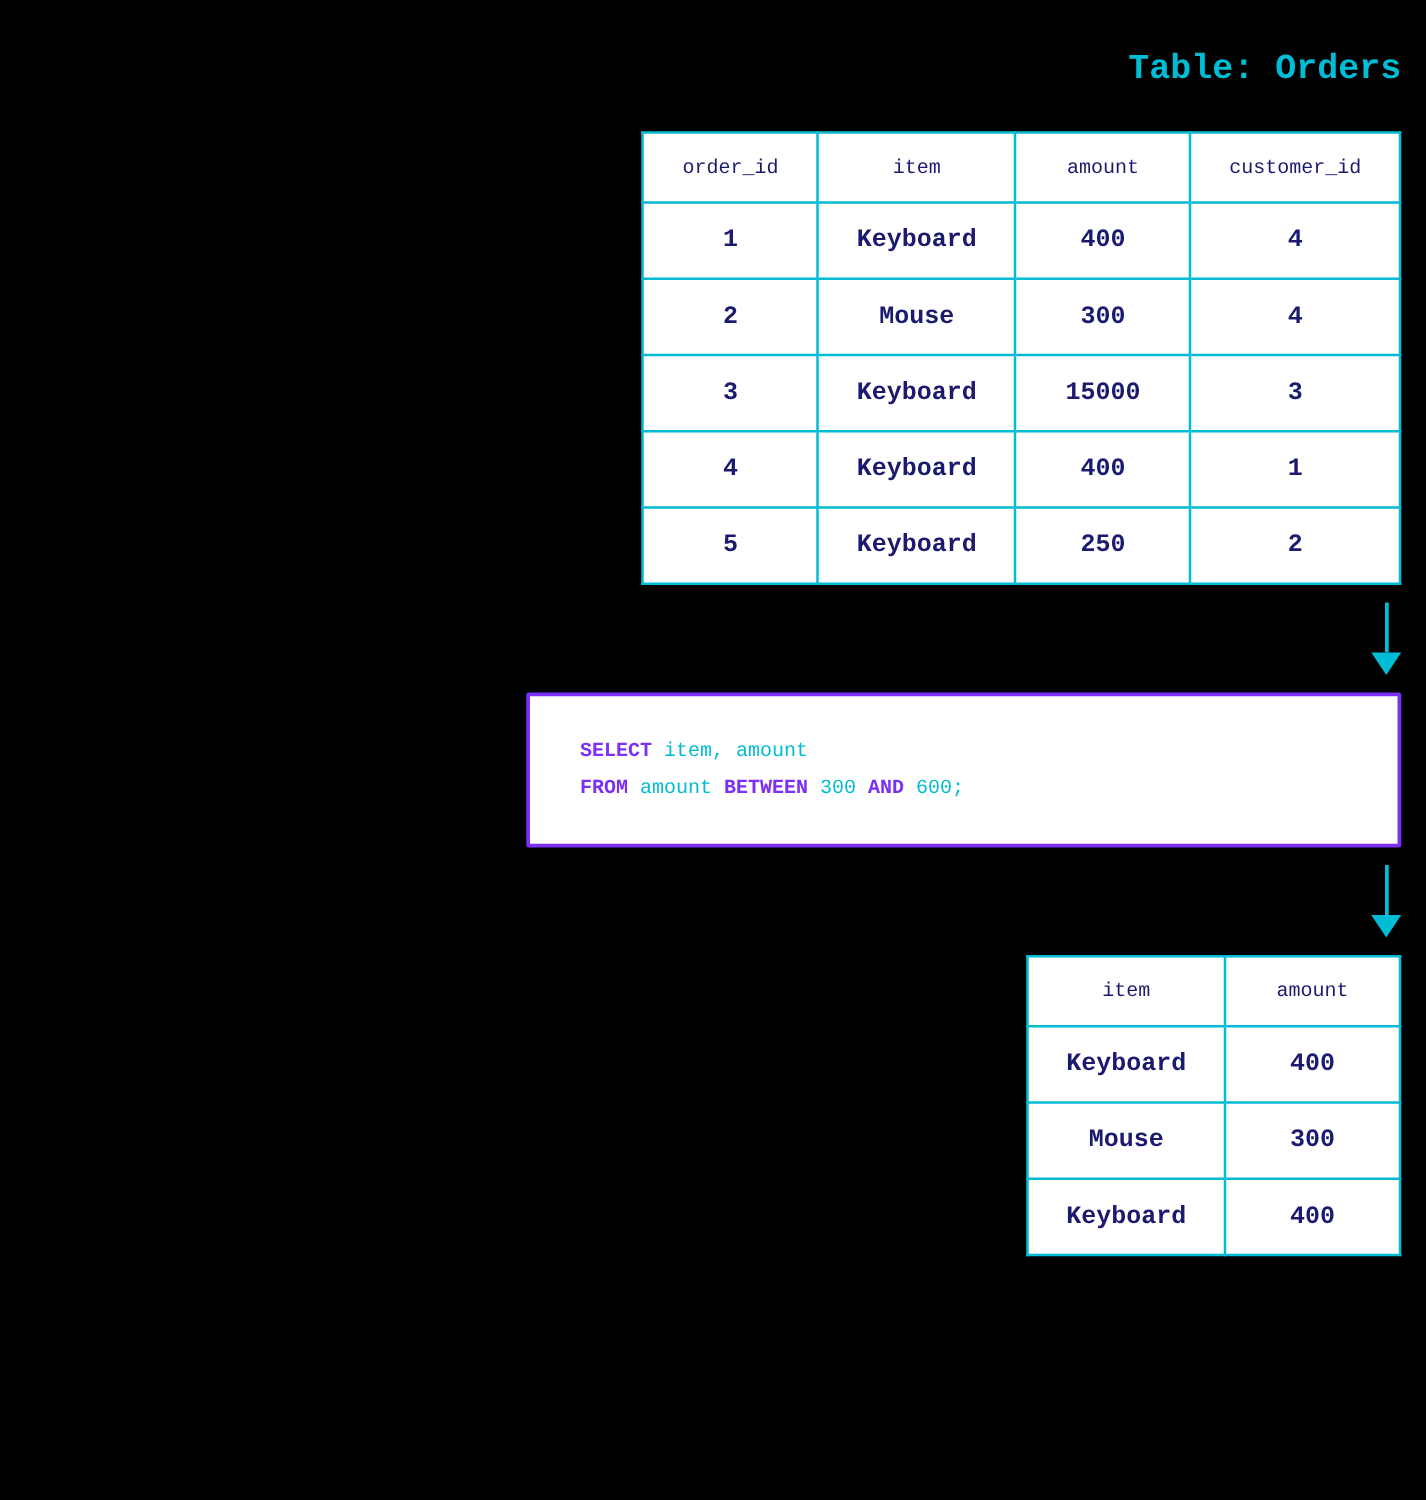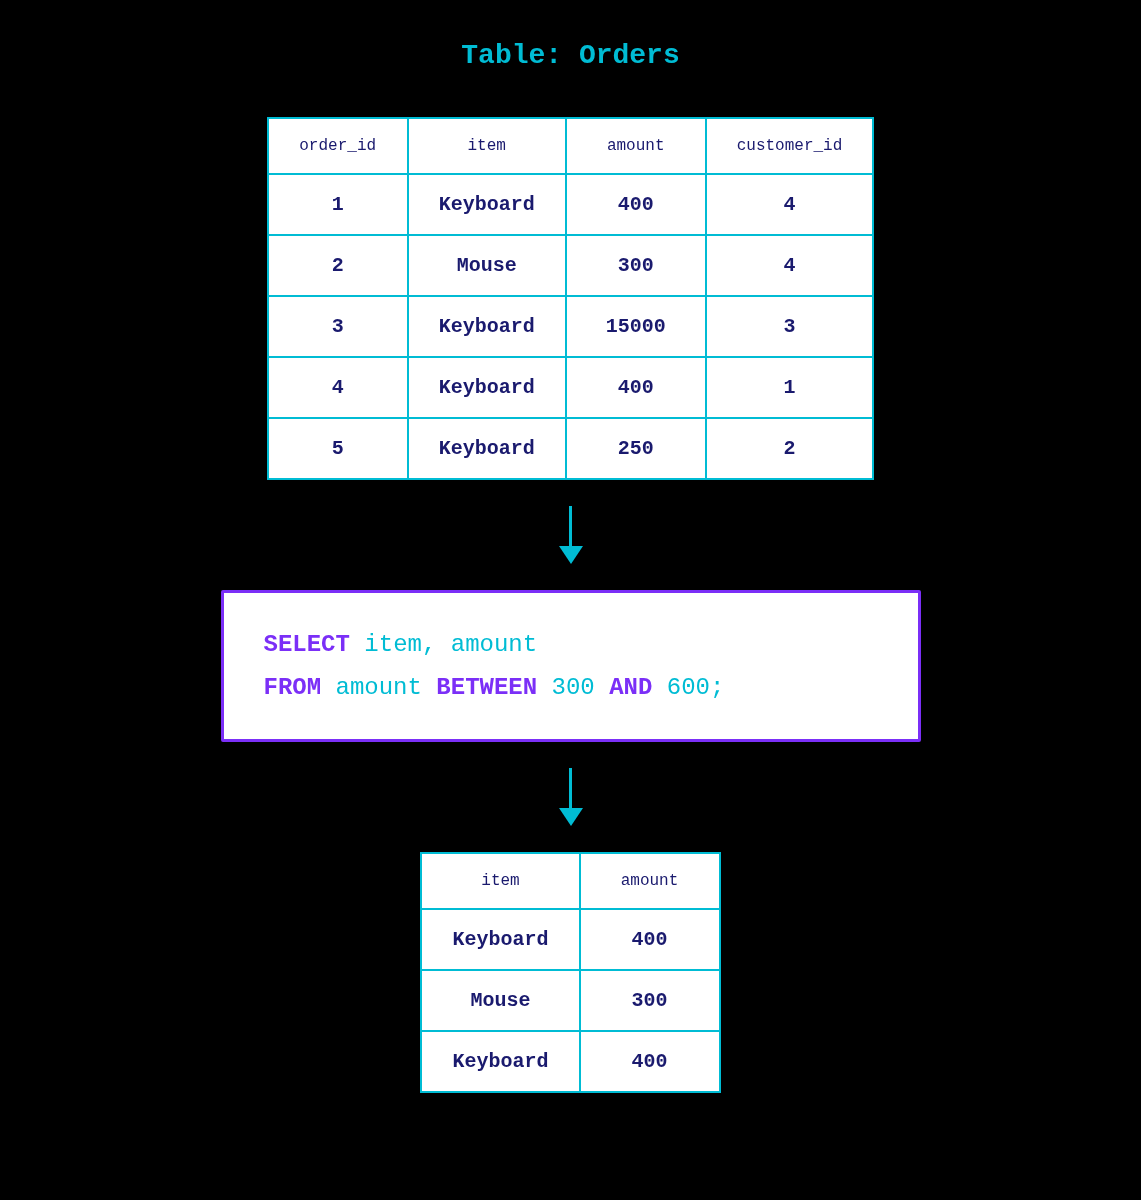--- a/index.html
+++ b/index.html
@@ -12,23 +12,23 @@
       min-height: 1200px;
       width: 1141px;
       font-family: 'Courier New', monospace;
     }
 
     .page-container {
       width: 1141px;
       min-height: 1200px;
       display: flex;
       flex-direction: column;
-      align-items: center;
+      align-items: flex-end;
       padding: 40px 20px;
-      gap: 16px;
+      gap: 4px;
     }
 
     .section-title {
       color: #00bcd4;
       font-size: 28px;
       font-weight: bold;
       margin-bottom: 30px;
       text-align: center;
     }
 
@@ -85,21 +85,21 @@
     
     .sql-box {
       border: 3px solid #7b2ff7;
       background: white;
       padding: 30px 40px;
       width: 700px;
       border-radius: 2px;
     }
 
     .sql-line {
-      font-size: 24px;
+      font-size: 16px;
       line-height: 1.8;
       font-family: 'Courier New', monospace;
       font-weight: normal;
     }
 
     .sql-keyword {
       color: #7b2ff7;
       font-weight: bold;
     }
 

